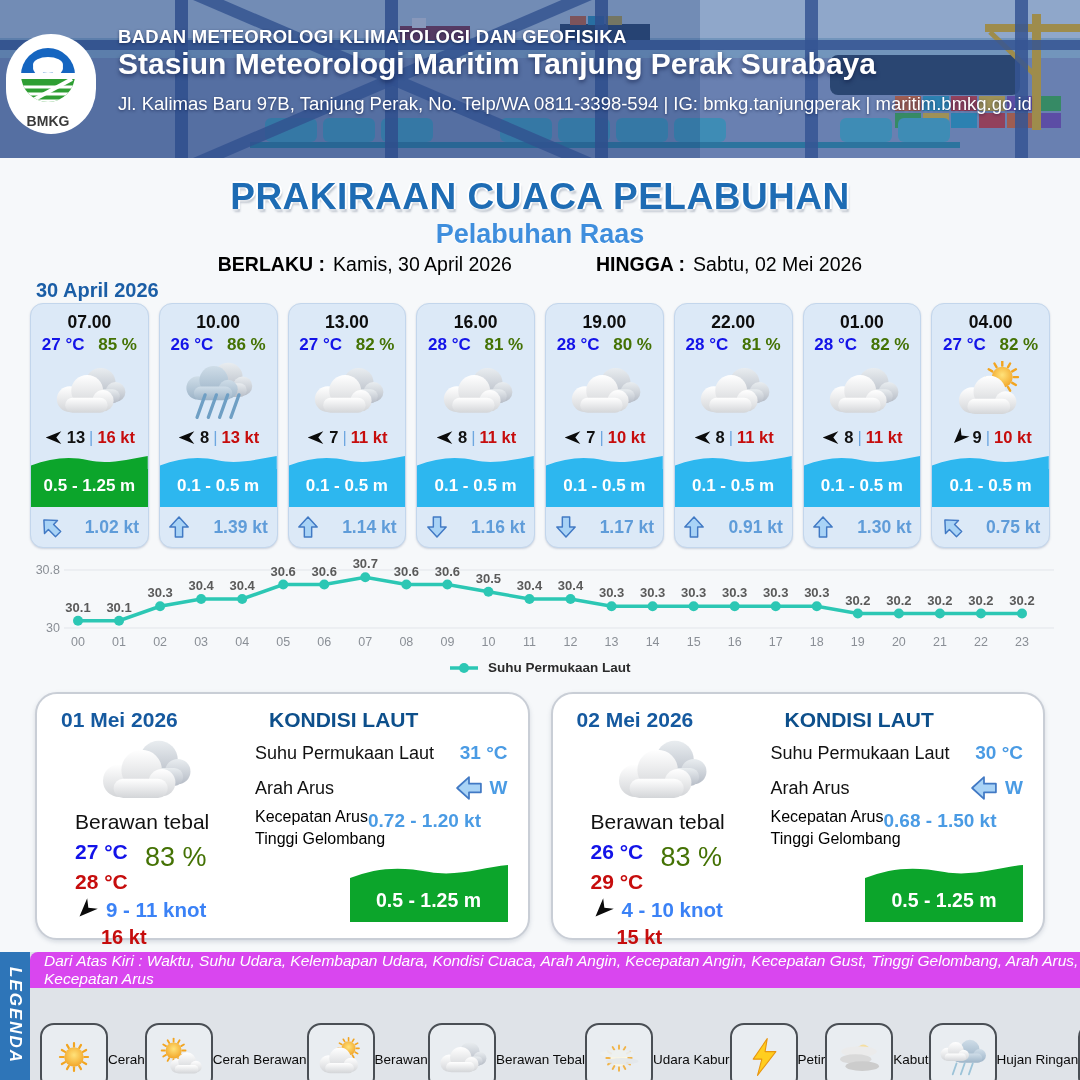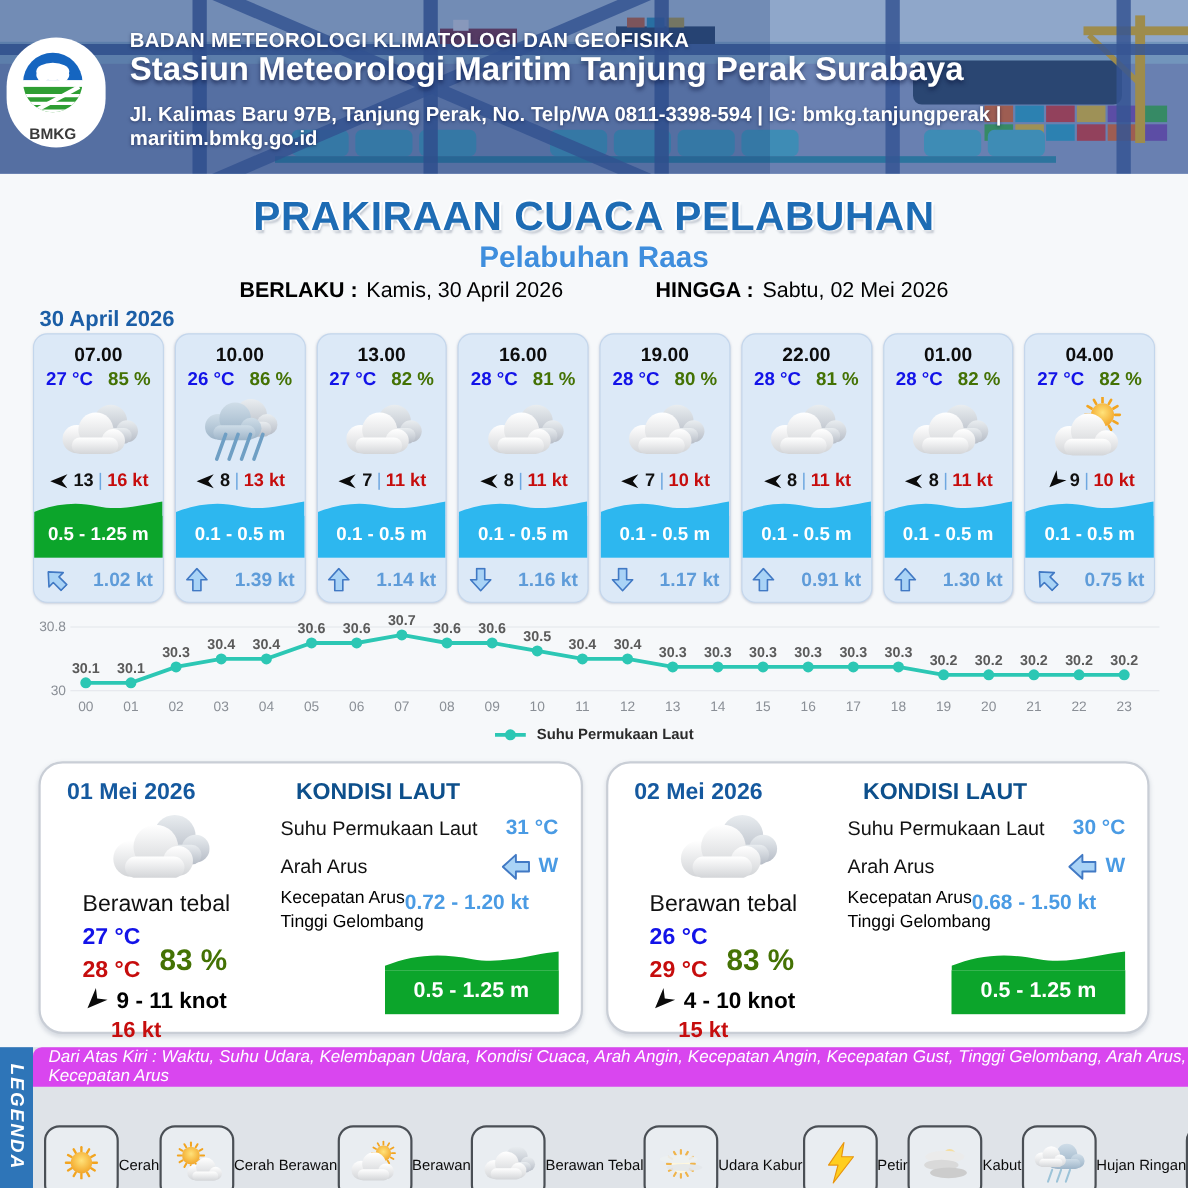--- a/index.html
+++ b/index.html
@@ -9,21 +9,21 @@
   
   .header{position:absolute;top:0;left:0;width:1080px;height:158px;overflow:hidden;background:#7d96c2;}
   .header svg.illu{position:absolute;top:0;left:0;}
   .logo-panel{position:absolute;left:6px;top:34px;width:90px;height:100px;background:#fff;border-radius:46px;
               display:flex;align-items:center;}
   .h-org{position:absolute;left:118px;top:26px;color:#fff;font-weight:bold;font-size:18.5px;letter-spacing:.3px;
          text-shadow:0 1px 3px rgba(10,20,60,.6);}
   .h-station{position:absolute;left:118px;top:47px;color:#fff;font-weight:bold;font-size:30px;
          text-shadow:0 2px 4px rgba(10,20,60,.6);}
   .h-addr{position:absolute;left:118px;top:93px;color:#fff;font-size:18.5px;
-         text-shadow:0 1px 3px rgba(10,20,60,.6);font-weight:bold;}
+         text-shadow:0 1px 3px rgba(10,20,60,.6);}
 
   
   .t-main{position:absolute;top:176px;left:0;width:1080px;text-align:center;font-size:37px;font-weight:800;
           color:#1e6cb4;letter-spacing:.5px;
           text-shadow:-2px 0 0 #fff,2px 0 0 #fff,0 -2px 0 #fff,0 2px 2px #e3e6ea,2px 3px 2px rgba(120,130,150,.45);}
   .t-sub{position:absolute;top:219px;left:0;width:1080px;text-align:center;font-size:27px;font-weight:800;color:#3f8edd;
           text-shadow:0 1px 0 #fff;}
   .t-validity{position:absolute;top:253px;left:0;width:1080px;display:flex;justify-content:center;gap:84px;
           font-size:19.5px;color:#000;}
   .t-validity b{font-weight:bold;margin-right:8px;}
@@ -62,23 +62,23 @@
 
   
   .days-row{position:absolute;left:35px;top:692px;width:1010px;height:248px;display:flex;gap:21px;}
   .day-card{flex:1 1 0;background:#fff;border:2px solid #c9ced6;border-radius:22px;position:relative;
             box-shadow:0 2px 4px rgba(120,130,150,.25);}
   .d-date{position:absolute;left:24px;top:14px;font-size:21px;font-weight:bold;color:#15599f;}
   .d-icon{position:absolute;left:48px;top:38px;width:118px;height:74px;}
   .d-cond{position:absolute;left:38px;top:116px;font-size:21px;color:#111;}
   .d-tmin{position:absolute;left:38px;top:146px;font-size:21px;font-weight:bold;color:#1313e8;}
   .d-tmax{position:absolute;left:38px;top:176px;font-size:21px;font-weight:bold;color:#c60d0d;}
-  .d-hum{position:absolute;left:108px;top:164px;font-size:27px;font-weight:bold;color:#447204;}
+  .d-hum{position:absolute;left:108px;top:148px;font-size:27px;font-weight:normal;color:#447204;}
   .d-wind{position:absolute;left:38px;top:204px;display:flex;align-items:center;gap:9px;
-          font-size:20.5px;font-weight:bold;color:#000000;}
+          font-size:20.5px;font-weight:bold;color:#3b82f6;}
   .d-wind .dart{width:22px;height:20px;}
   .d-gust{position:absolute;left:64px;top:232px;font-size:20px;font-weight:bold;color:#c60d0d;}
   .d-sea{position:absolute;left:218px;right:20px;top:12px;bottom:10px;}
   .k-title{font-size:21px;font-weight:bold;color:#0d4f8b;margin:2px 0 10px 14px;}
   .k-row{display:flex;justify-content:space-between;align-items:center;font-size:18px;color:#111;
          margin-bottom:11px;}
   .k-val{font-size:19px;font-weight:bold;color:#4a9be4;}
   .k-dir{display:flex;align-items:center;gap:8px;}
   .k-dir .curArrow{width:26px;height:26px;}
   .k-stack{margin-top:-4px;margin-bottom:2px;display:flex;flex-direction:row;}

